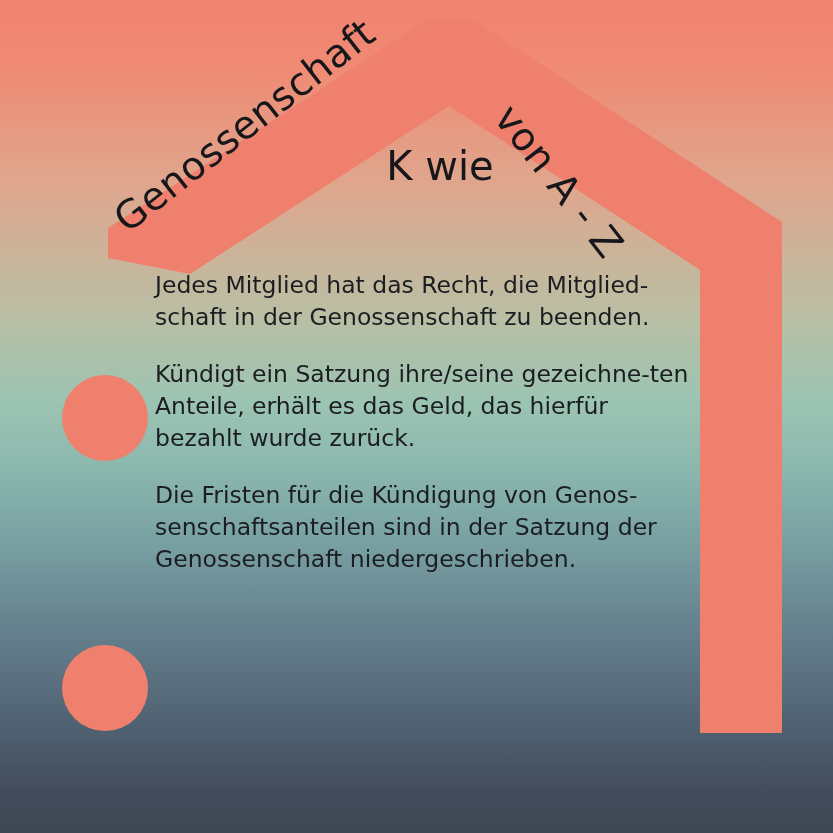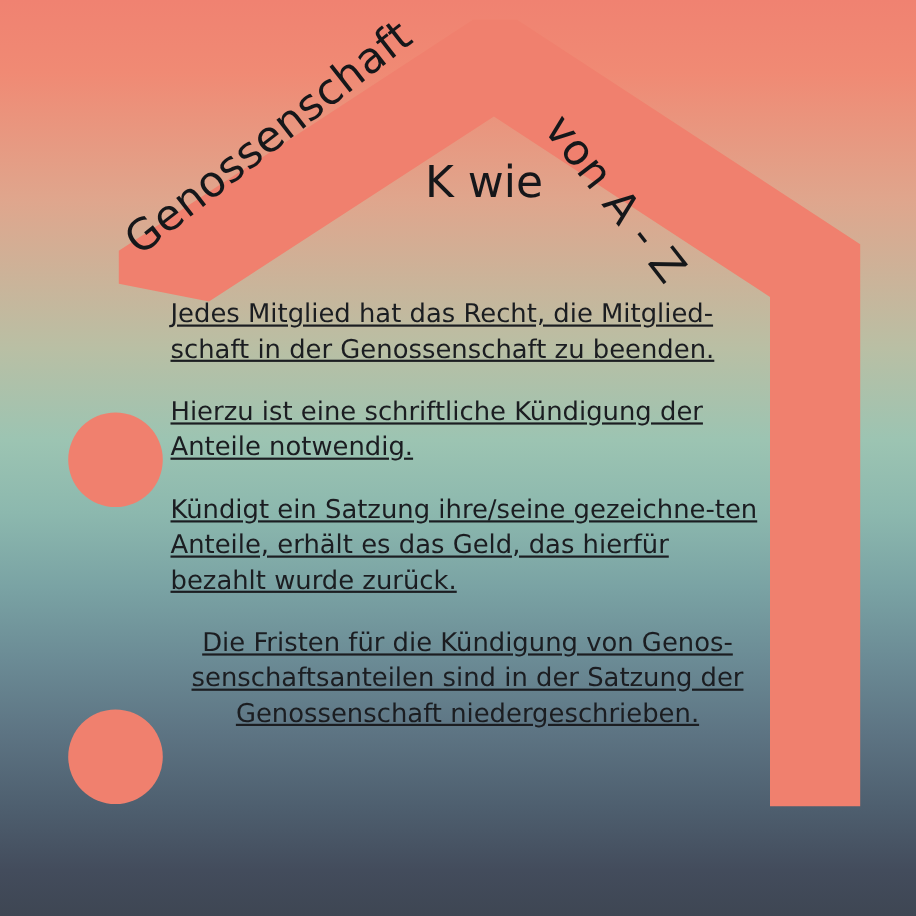--- a/index.html
+++ b/index.html
@@ -103,28 +103,26 @@
 
   
   .body-text {
     position: absolute;
     left: 155px;
     top: 270px;
     width: 540px;
     color: #1b1d21;
     font-size: 23.5px;
     line-height: 1.36;
-    text-decoration: underline;
   }
   .body-text p {
     margin: 0 0 25px 0;
   }
   .body-text p:last-child {
     margin-bottom: 0;
-    text-align: center;
   }
 </style>
 </head>
 <body>
 
 <div id="canvas">
 
   <svg class="house" viewBox="0 0 833 833" width="833" height="833" xmlns="http://www.w3.org/2000/svg">
 
     <path d="M 108 258 L 108 228 L 430 18 L 470 18 L 782 222 L 782 733 L 700 733 L 700 270 L 449 106 L 190 274 Z" fill="#f0806e"></path>
@@ -136,18 +134,17 @@
   <div class="roof-label roof-label-left">Genossenschaft</div>
 
   <div class="roof-label roof-label-right">von A - Z</div>
 
   <div class="title">
     <span class="title-line">K wie</span>
   </div>
 
   <div class="body-text">
     <p>Jedes Mitglied hat das Recht, die Mitglied-schaft in der Genossenschaft zu beenden.</p>
-    <p>Hierzu ist eine schriftliche Kündigung der Anteile notwendig.</p>
     <p>Kündigt ein Satzung ihre/seine gezeichne-ten Anteile, erhält es das Geld, das hierfür bezahlt wurde zurück.</p>
     <p>Die Fristen für die Kündigung von Genos-senschaftsanteilen sind in der Satzung der Genossenschaft niedergeschrieben.</p>
   </div>
 
 </div>
 
 </body></html>

